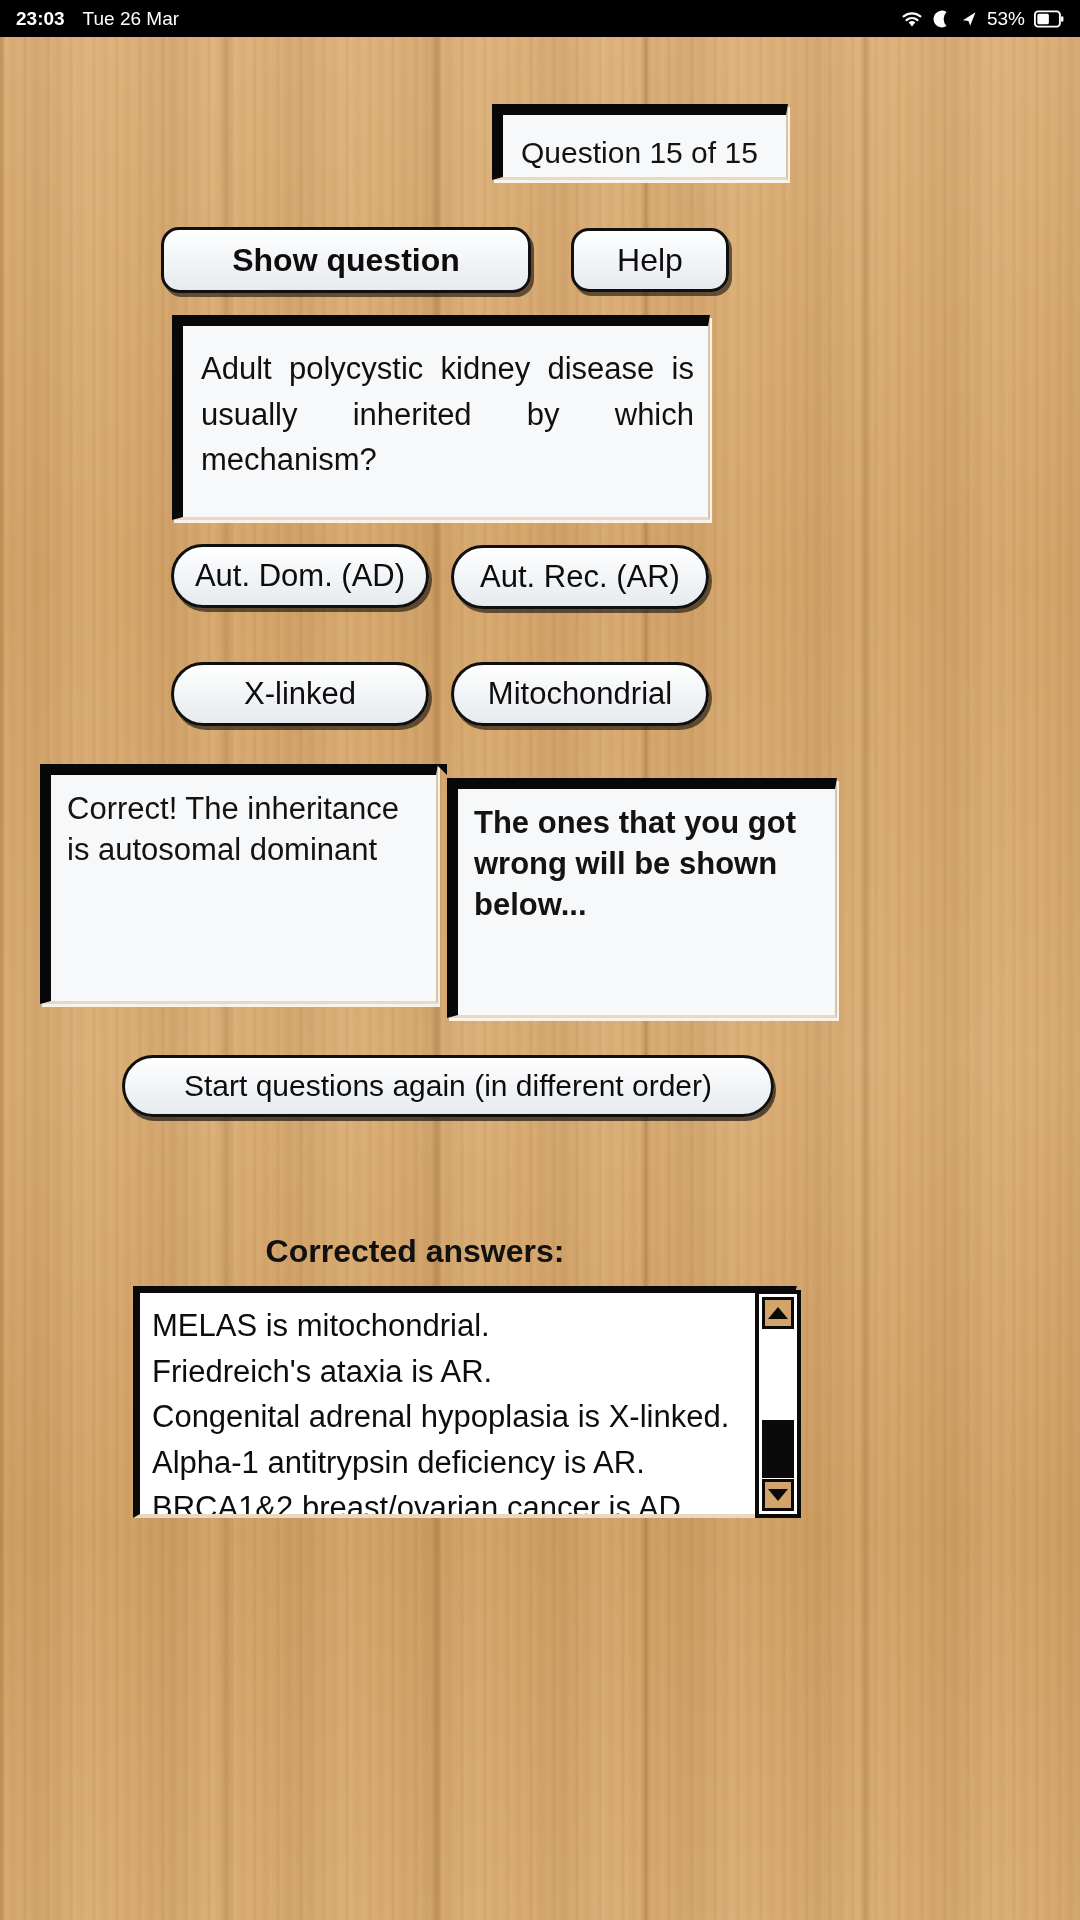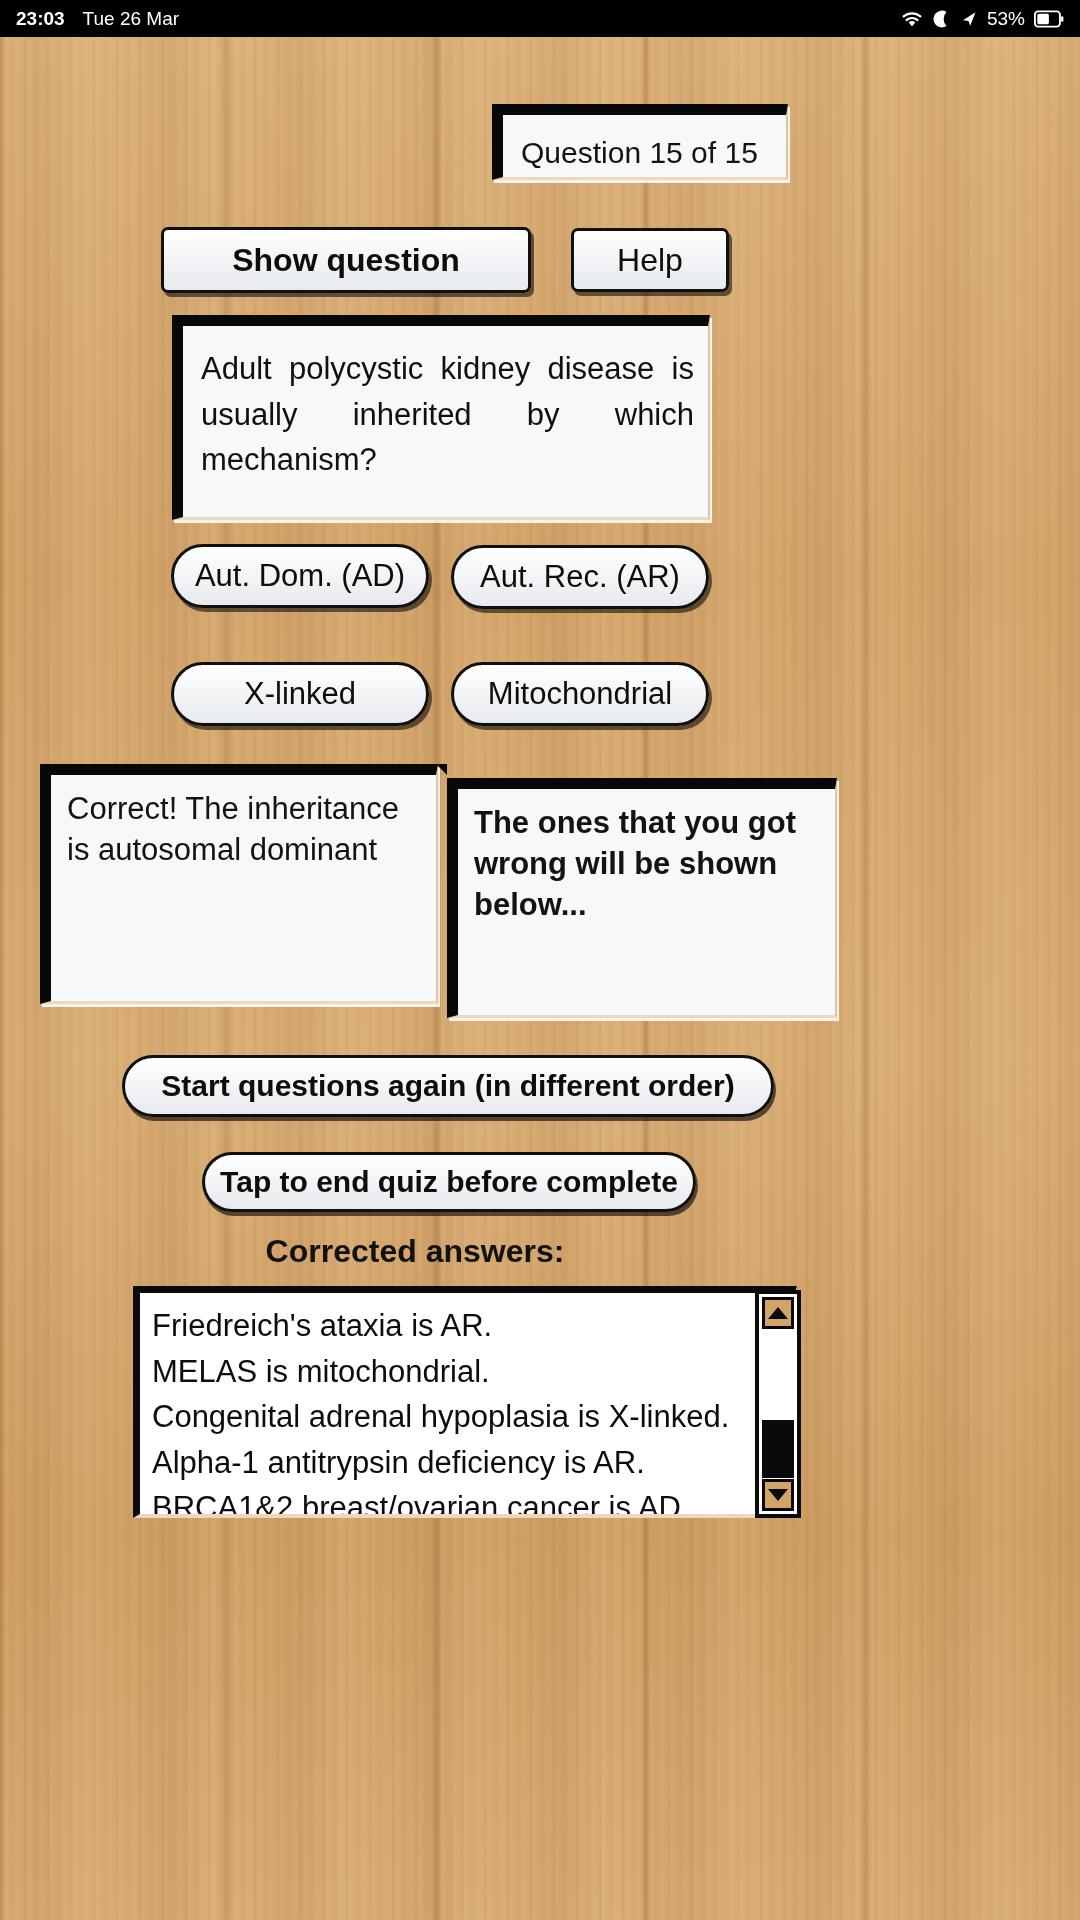--- a/index.html
+++ b/index.html
@@ -121,22 +121,22 @@
     background: linear-gradient(180deg, #ffffff 0%, #f4f6f8 42%, #e7eaee 100%);
     border: 3px solid #101010;
     display: flex;
     align-items: center;
     justify-content: center;
     color: #0d0d0d;
     box-shadow: 3px 4px 0 rgba(0,0,0,0.55);
     text-align: center;
     user-select: none;
   }
-  .btn-r18 { border-radius: 7px; }
-  .btn-pill { border-radius: 44px; font-weight: bold; }
+  .btn-r18 { border-radius: 18px; }
+  .btn-pill { border-radius: 44px; }
 
   #btn-show-question {
     left: 161px; top: 227px;
     width: 370px; height: 66px;
     font-size: 32px;
     font-weight: bold;
   }
   #btn-help {
     left: 571px; top: 228px;
     width: 158px; height: 64px;
@@ -336,29 +336,28 @@
   <div class="panel panel-tl" id="feedback-correct">
     <div class="shadow-wedge"></div>
     <div class="panel-text">Correct! The inheritance is autosomal dominant</div>
   </div>
 
   <div class="panel panel-tl" id="feedback-wrong">
     <div class="panel-text">The ones that you got wrong will be shown below...</div>
   </div>
 
   <div class="btn btn-pill" id="btn-restart">Start questions again (in different order)</div>
-  <div class="btn btn-pill" id="btn-endquiz">Tap to end quiz before complete</div>
 
   <div id="corrected-heading">Corrected answers:</div>
 
   <div id="answer-list-box">
     <div class="shadow-wedge"></div>
     <ul class="ans-list" id="ans-list">
+        <li>MELAS  is mitochondrial.</li>
         <li>Friedreich's ataxia  is AR.</li>
-        <li>MELAS  is mitochondrial.</li>
         <li>Congenital adrenal hypoplasia  is X-linked.</li>
         <li>Alpha-1 antitrypsin deficiency  is AR.</li>
         <li>BRCA1&amp;2 breast/ovarian cancer  is AD.</li>
       </ul>
   </div>
 
   <div id="answer-scrollbar">
     <div class="sb-arrow up">
       <div class="tri-up"></div>
     </div>

